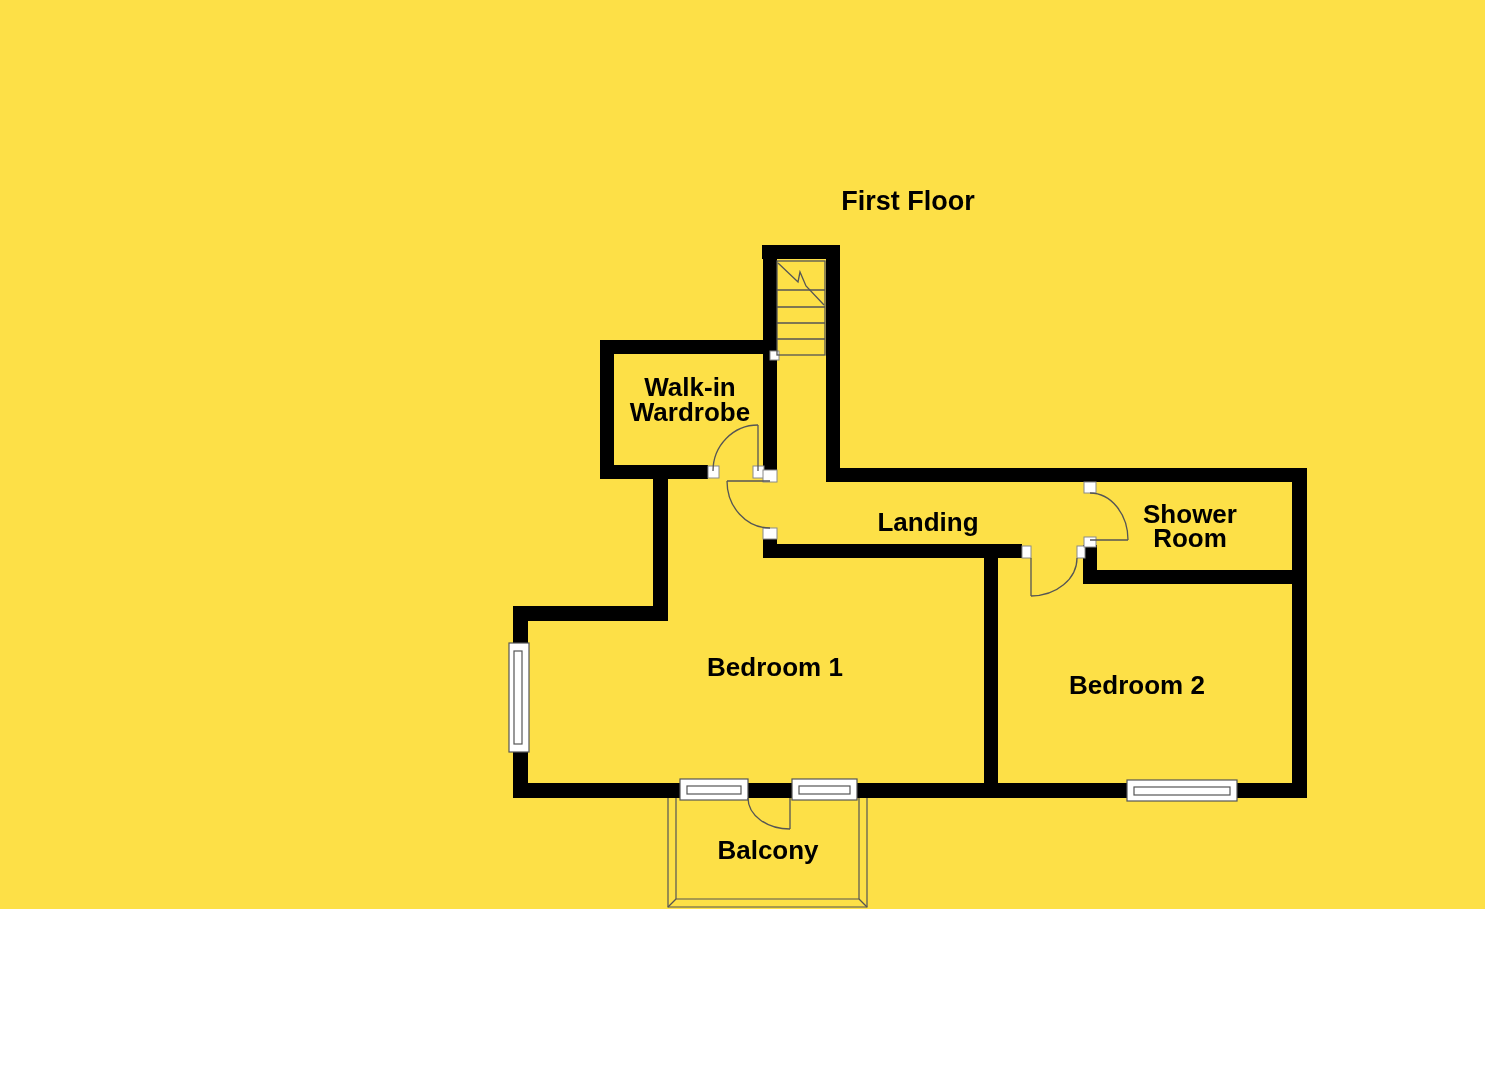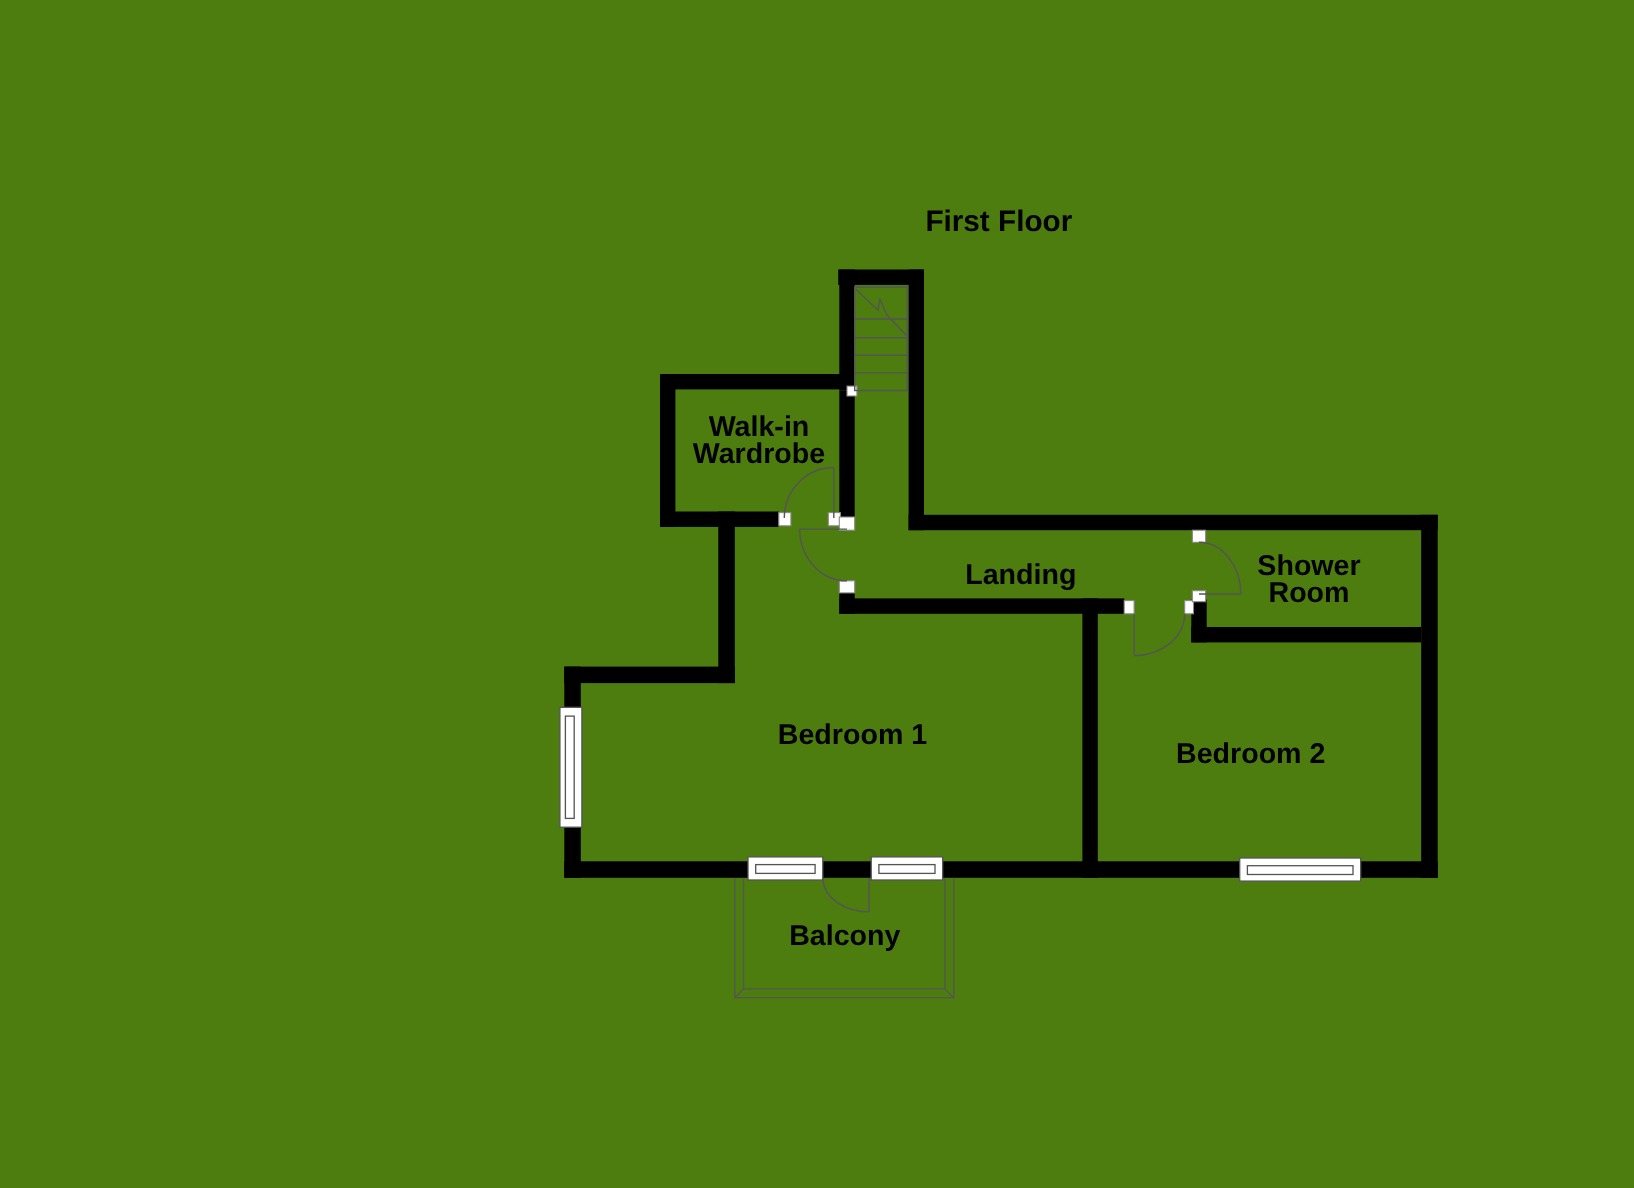--- a/index.html
+++ b/index.html
@@ -6,22 +6,22 @@
     margin: 0;
     padding: 0;
     background: #ffffff;
     width: 1485px;
     height: 1080px;
     overflow: hidden;
   }
   .plan-canvas {
     position: relative;
     width: 1485px;
-    height: 1080px;
-    background: #4d7c0f;
+    height: 909px;
+    background: #fde047;
   }
   svg {
     display: block;
   }
   .room-label, .title-label {
     font-family: "Liberation Sans", sans-serif;
     font-weight: bold;
   }
   .title-label { font-size: 27px; }
   .room-label { font-size: 26px; }

